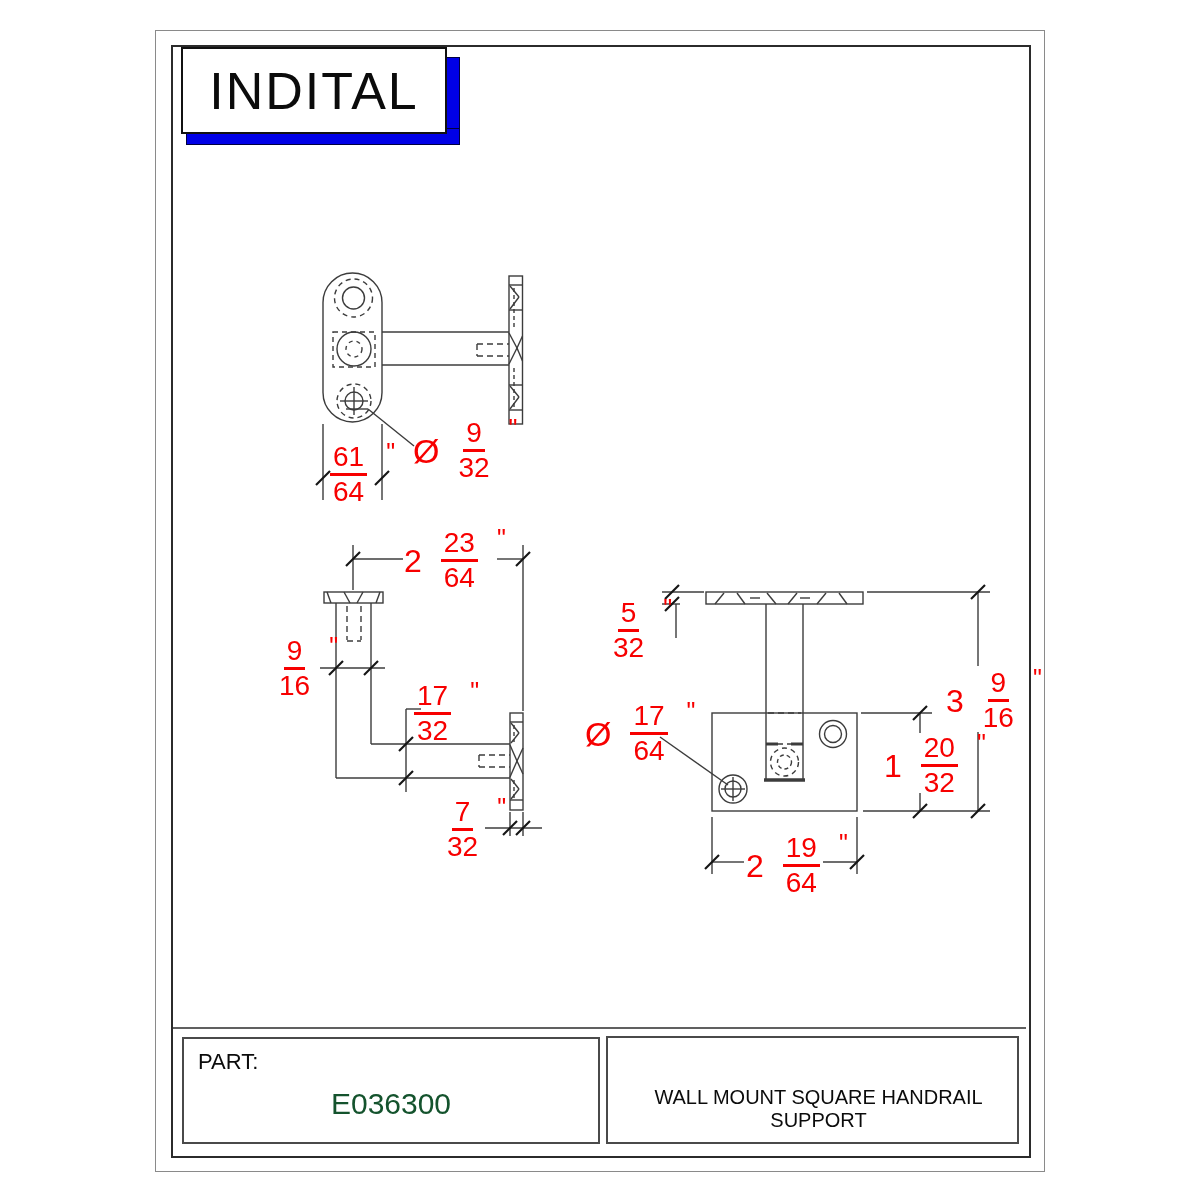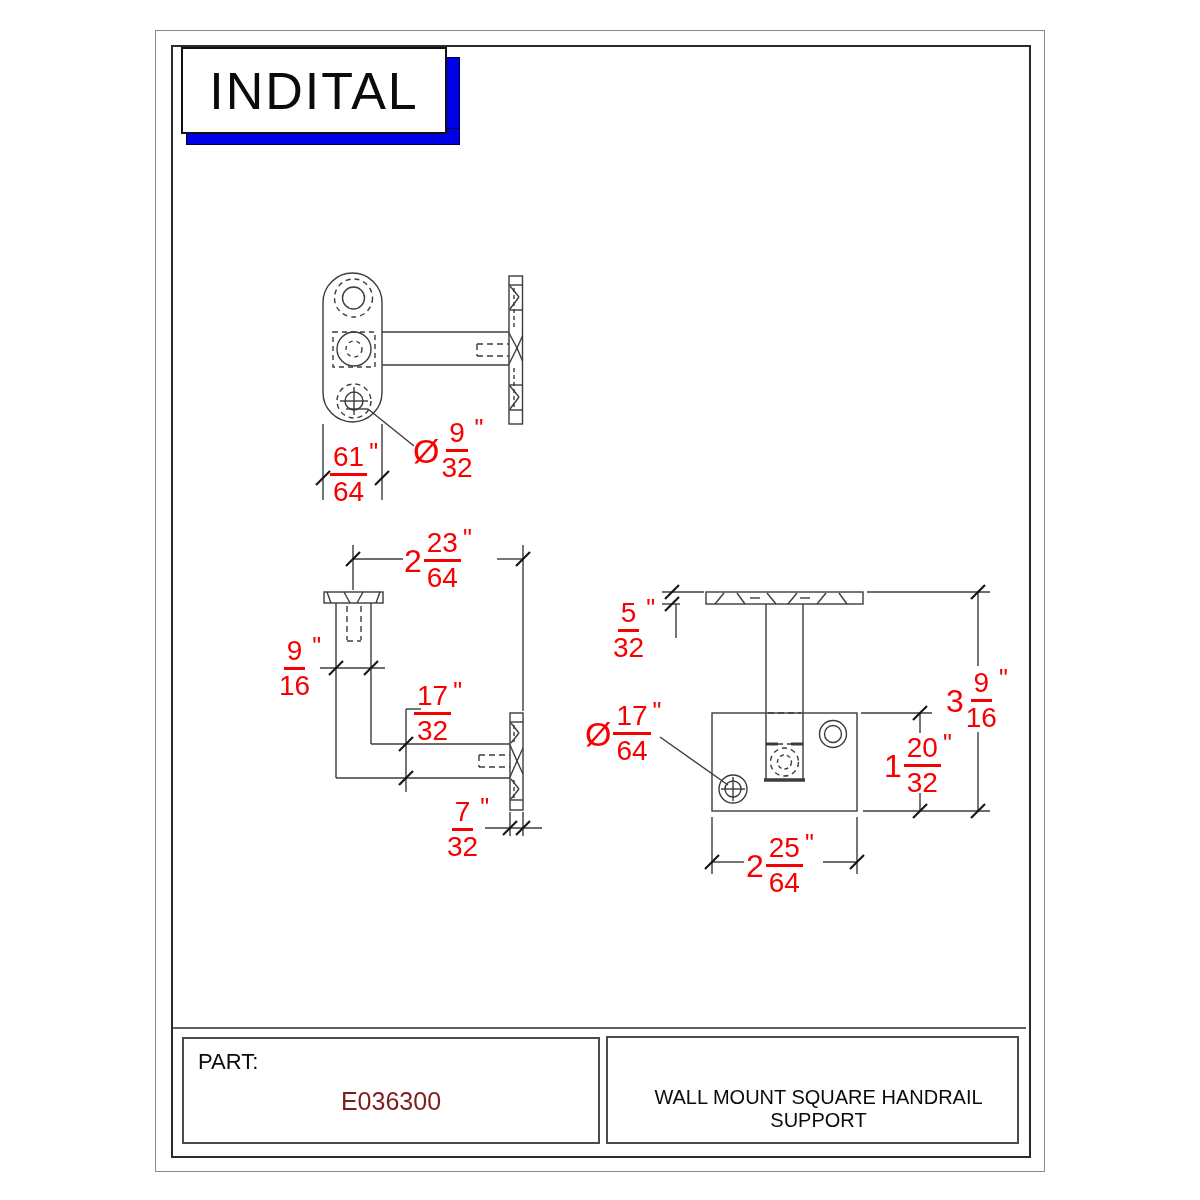--- a/index.html
+++ b/index.html
@@ -13,33 +13,33 @@
   .logo-bar-v{position:absolute;left:443px;top:57px;width:15px;height:86px;
               background:#0000e6;border:1px solid #000040;}
   .logo-bar-h{position:absolute;left:186px;top:128px;width:272px;height:15px;
               background:#0000e6;border:1px solid #000040;}
   .logo-box{position:absolute;left:181px;top:47px;width:262px;height:83px;background:#fff;
             border:2px solid #111;display:flex;align-items:center;justify-content:center;}
   .logo-text{font-size:52px;color:#0b0b0b;letter-spacing:2px;}
   
   #dwg{position:absolute;left:0;top:0;}
   
-  .dim{position:absolute;display:flex;align-items:center;gap:2px;color:#f70000;line-height:1;}
+  .dim{position:absolute;display:flex;align-items:center;gap:19px;color:#f70000;line-height:1;}
   .dim .whole{font-size:32px;}
   .dim .dia{font-size:34px;}
   .dim .frac{display:inline-flex;flex-direction:column;align-items:center;font-size:28px;}
   .dim .num{border-bottom:3px solid #f70000;padding:0 3px 2px 3px;}
   .dim .den{padding-top:2px;}
   .dim .unit{font-size:25px;align-self:flex-start;margin-top:-3px;}
   
   .tb-box{position:absolute;border:2px solid #4a4a4a;background:#fff;}
   #part-box{left:182px;top:1037px;width:414px;height:103px;}
   #desc-box{left:606px;top:1036px;width:409px;height:104px;}
   .tb-label{position:absolute;left:14px;top:10px;font-size:22px;color:#0b0b0b;}
-  .part-value{position:absolute;left:0;right:0;top:48px;text-align:center;font-size:25px;color:#7f1d1d;}
+  .part-value{position:absolute;left:0;right:0;top:48px;text-align:center;font-size:30px;color:#14532d;}
   .desc-value{position:absolute;left:12px;right:0;top:48px;text-align:center;font-size:20px;color:#0b0b0b;}
 </style>
 </head>
 <body>
 
 <div id="canvas">
 
   <div class="border-outer"></div>
   <div class="border-inner"></div>
 
@@ -287,21 +287,21 @@
     <span class="frac">
         <span class="num">20</span>
         <span class="den">32</span>
       </span>
     <span class="unit">"</span>
   </div>
 
   <div class="dim" style="left:746px;top:834px;">
     <span class="whole">2</span>
     <span class="frac">
-        <span class="num">25</span>
+        <span class="num">19</span>
         <span class="den">64</span>
       </span>
     <span class="unit">"</span>
   </div>
 
   <div class="dim" style="left:585px;top:702px;">
     <span class="dia">Ø</span>
     <span class="frac">
         <span class="num">17</span>
         <span class="den">64</span>

